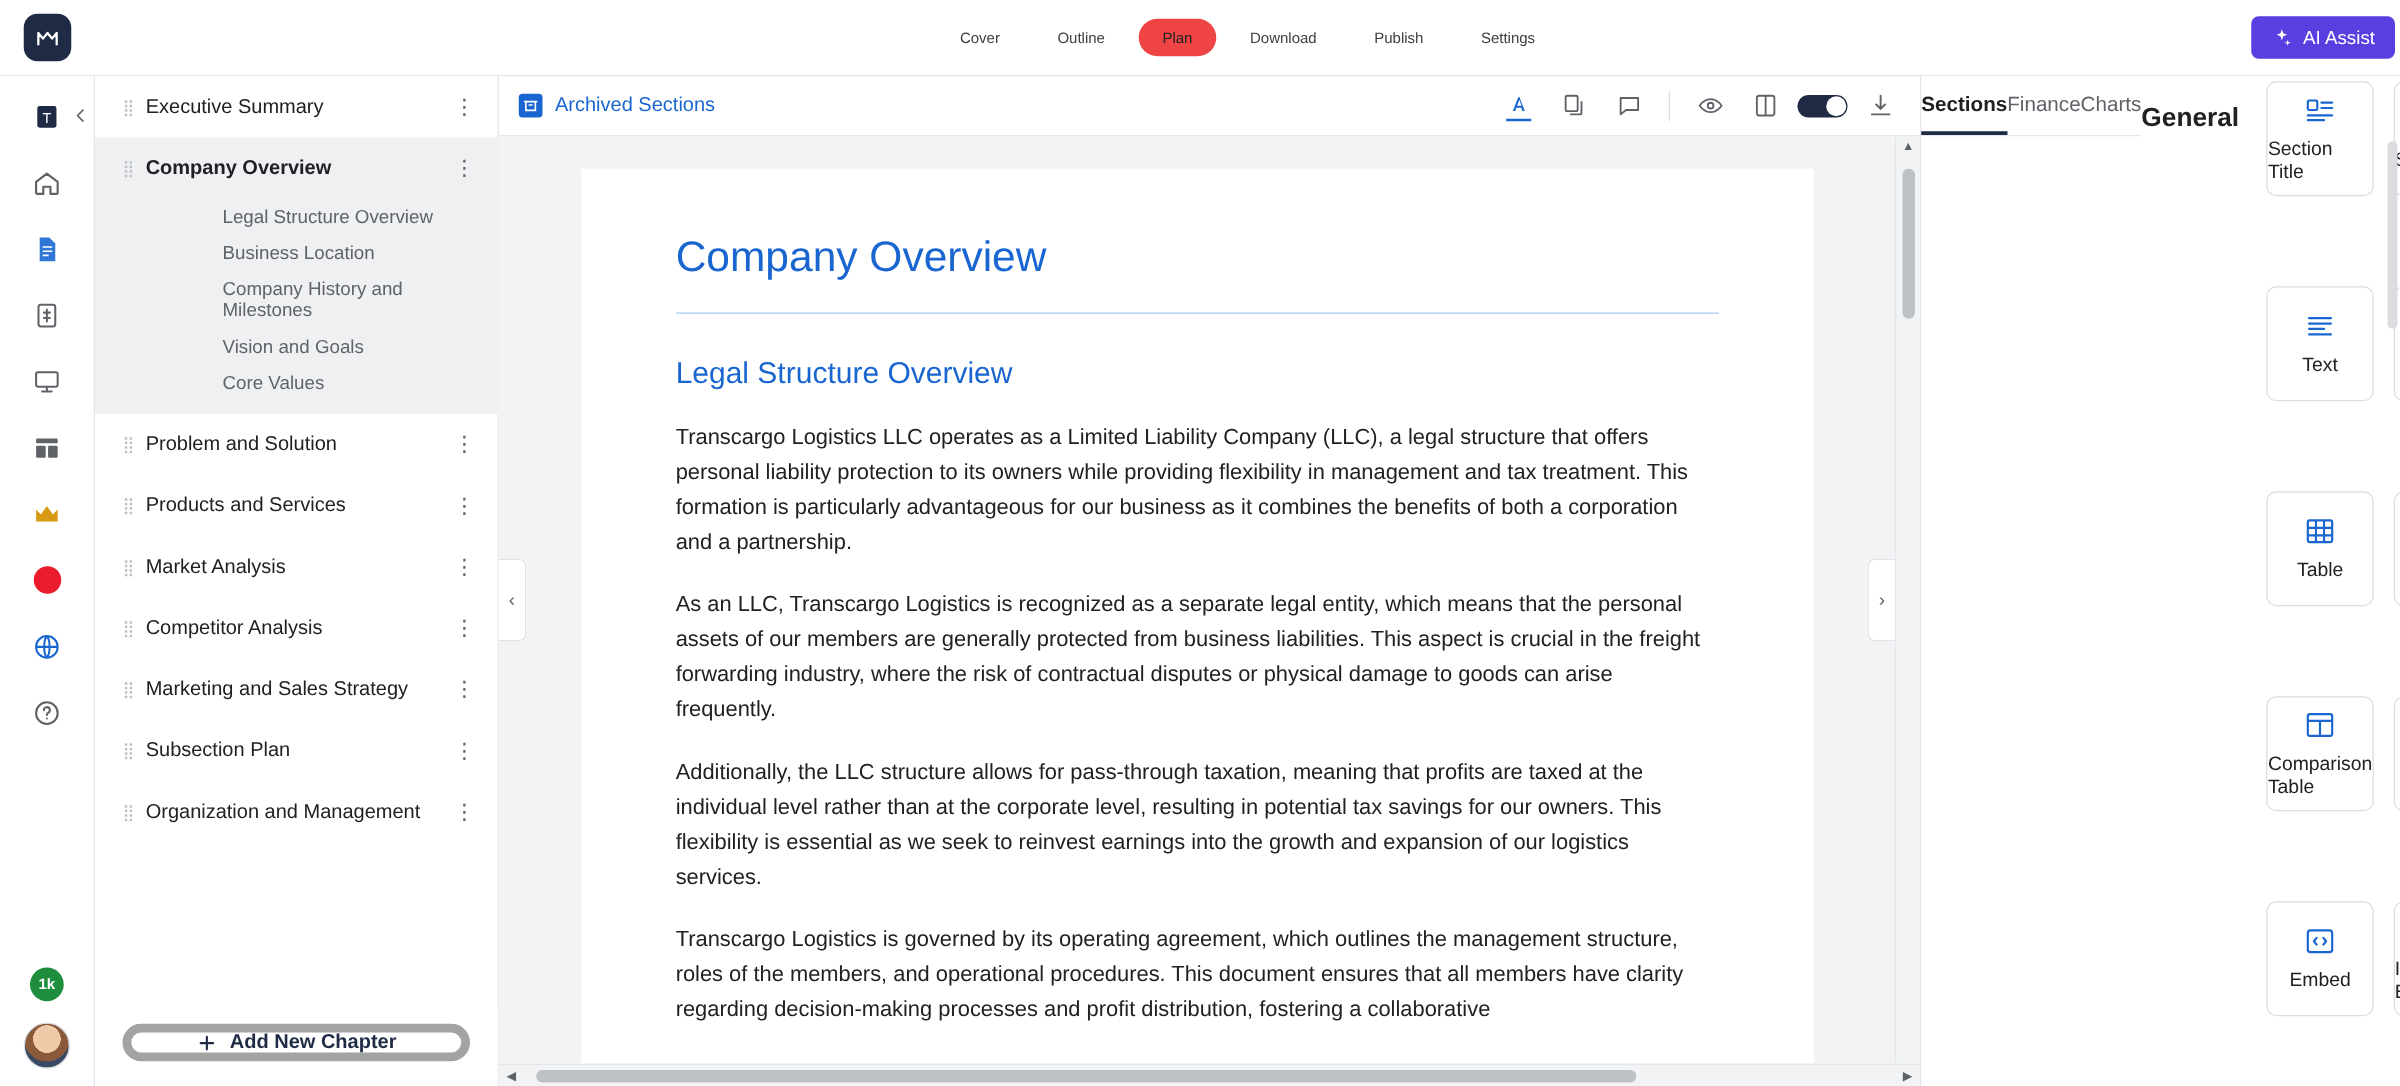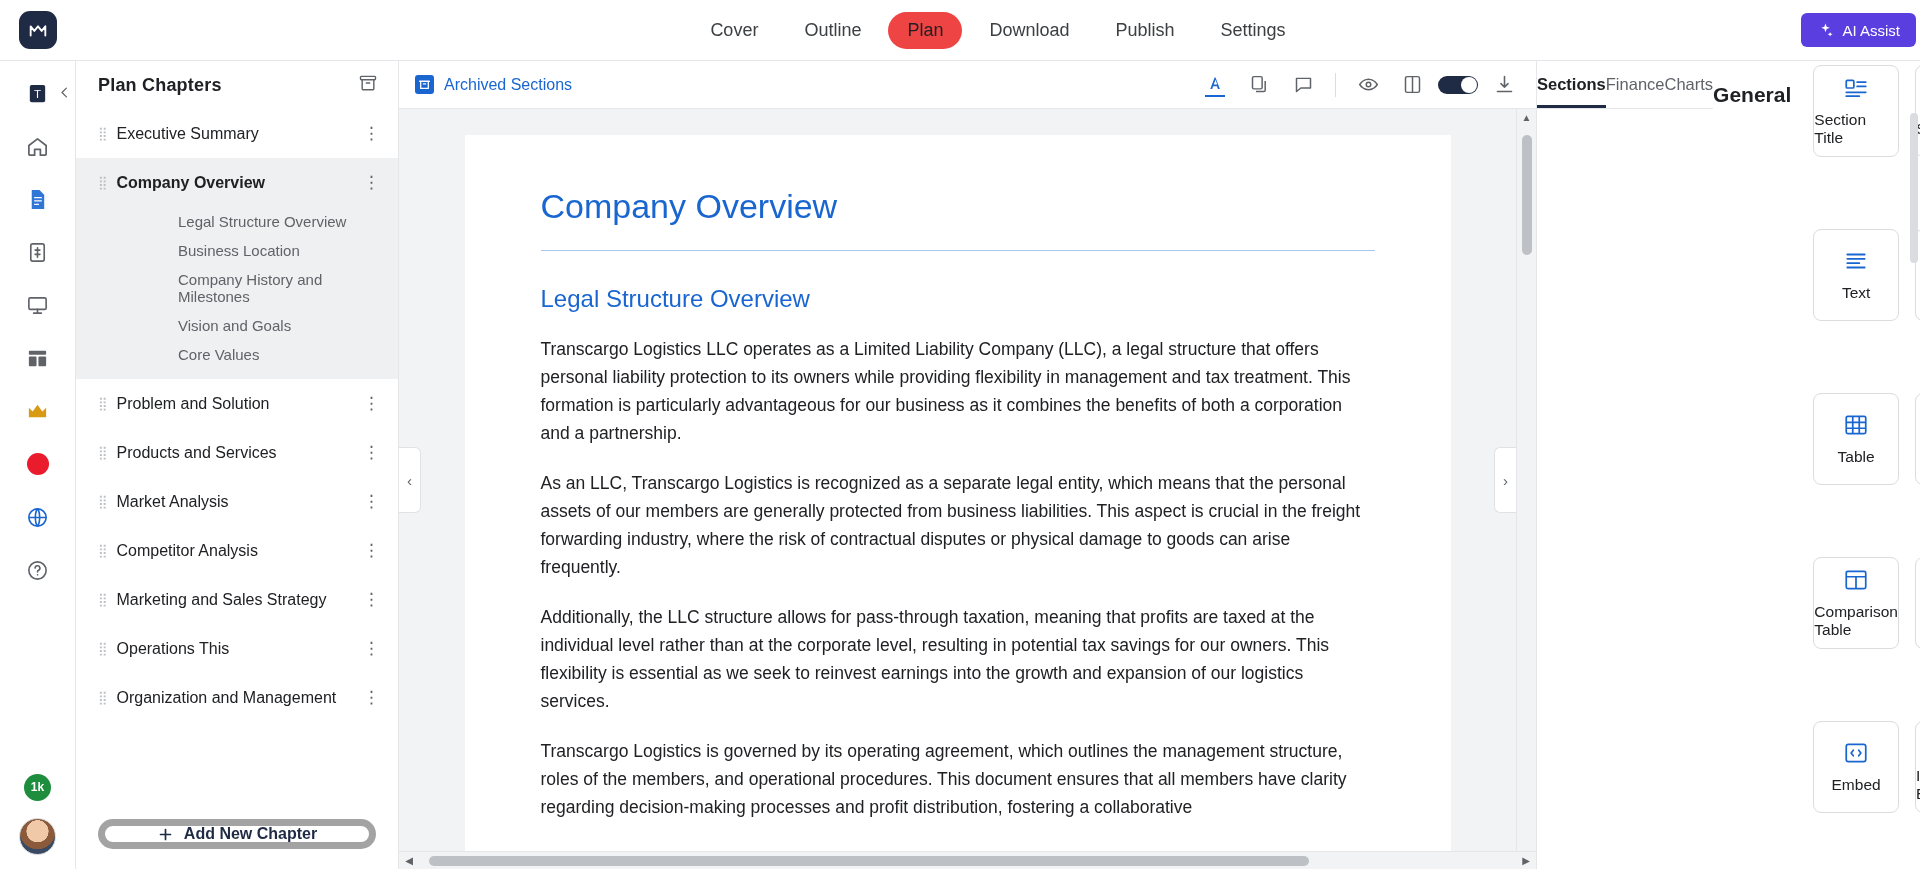--- a/index.html
+++ b/index.html
@@ -29,21 +29,21 @@
     background: #1f2a44;
     display: flex; align-items: center; justify-content: center;
     color: #fff; font-size: 19px; font-weight: 700;
   }
   .nav {
     flex: 1;
     display: flex; align-items: center; justify-content: center;
     gap: 8px;
   }
   .nav-item {
-    font-size: 18px; color: #3c4043;
+    font-size: 12px; color: #3c4043;
     padding: 8px 19px; border-radius: 19px;
     cursor: pointer; white-space: nowrap;
   }
   .nav-item.active { background: #ef4444; color: #202124; font-weight: 500; }
   .ai-assist {
     position: absolute; right: 4px; top: 13px;
     height: 34px; padding: 0 16px;
     display: flex; align-items: center; gap: 8px;
     background: #5b3ee0; color: #fff;
     border-radius: 6px; font-size: 15px; font-weight: 500;
@@ -377,29 +377,20 @@
     </div>
 
     <div class="rail-spacer"></div>
     <div class="rail-icon">
       <div class="badge-circle">1k</div>
     </div>
     <div class="avatar"></div>
   </div>
 
   <div class="chapters">
-    <div class="chapters-head">
-      <div class="chapters-title">Plan Chapters</div>
-      <div class="chapters-head-icon">
-        <svg viewBox="0 0 24 24" fill="none" stroke="#5f6368" stroke-width="1.7">
-          <rect x="3" y="4" width="18" height="4" rx="1"></rect>
-          <path d="M5 8v11a1 1 0 0 0 1 1h12a1 1 0 0 0 1-1V8M10 12h4" stroke-linecap="round"></path>
-        </svg>
-      </div>
-    </div>
 
     <div class="chapter-list">
       <div class="chapter-row">
         <span class="grip">
             <span>⣿</span>
           </span>
         <span class="chapter-label">Executive Summary</span>
         <span class="kebab">⋮</span>
       </div>
 
@@ -450,21 +441,21 @@
         <span class="grip">
             <span>⣿</span>
           </span>
         <span class="chapter-label">Marketing and Sales Strategy</span>
         <span class="kebab">⋮</span>
       </div>
       <div class="chapter-row">
         <span class="grip">
             <span>⣿</span>
           </span>
-        <span class="chapter-label">Operations This</span>
+        <span class="chapter-label">Subsection Plan</span>
         <span class="kebab">⋮</span>
       </div>
       <div class="chapter-row">
         <span class="grip">
             <span>⣿</span>
           </span>
         <span class="chapter-label">Organization and Management</span>
         <span class="kebab">⋮</span>
       </div>
     </div>

